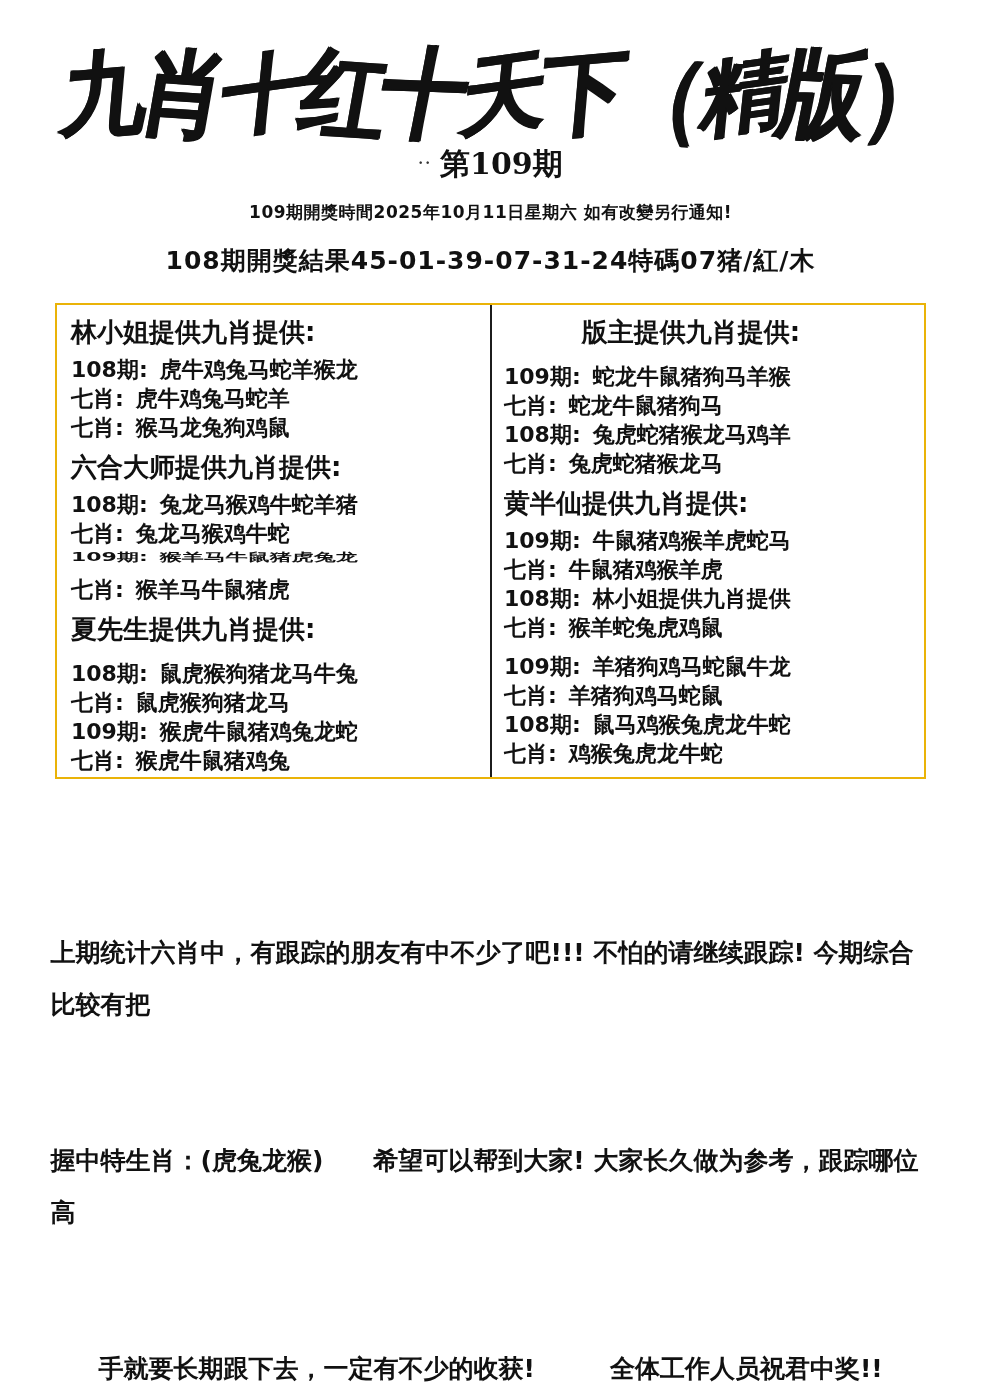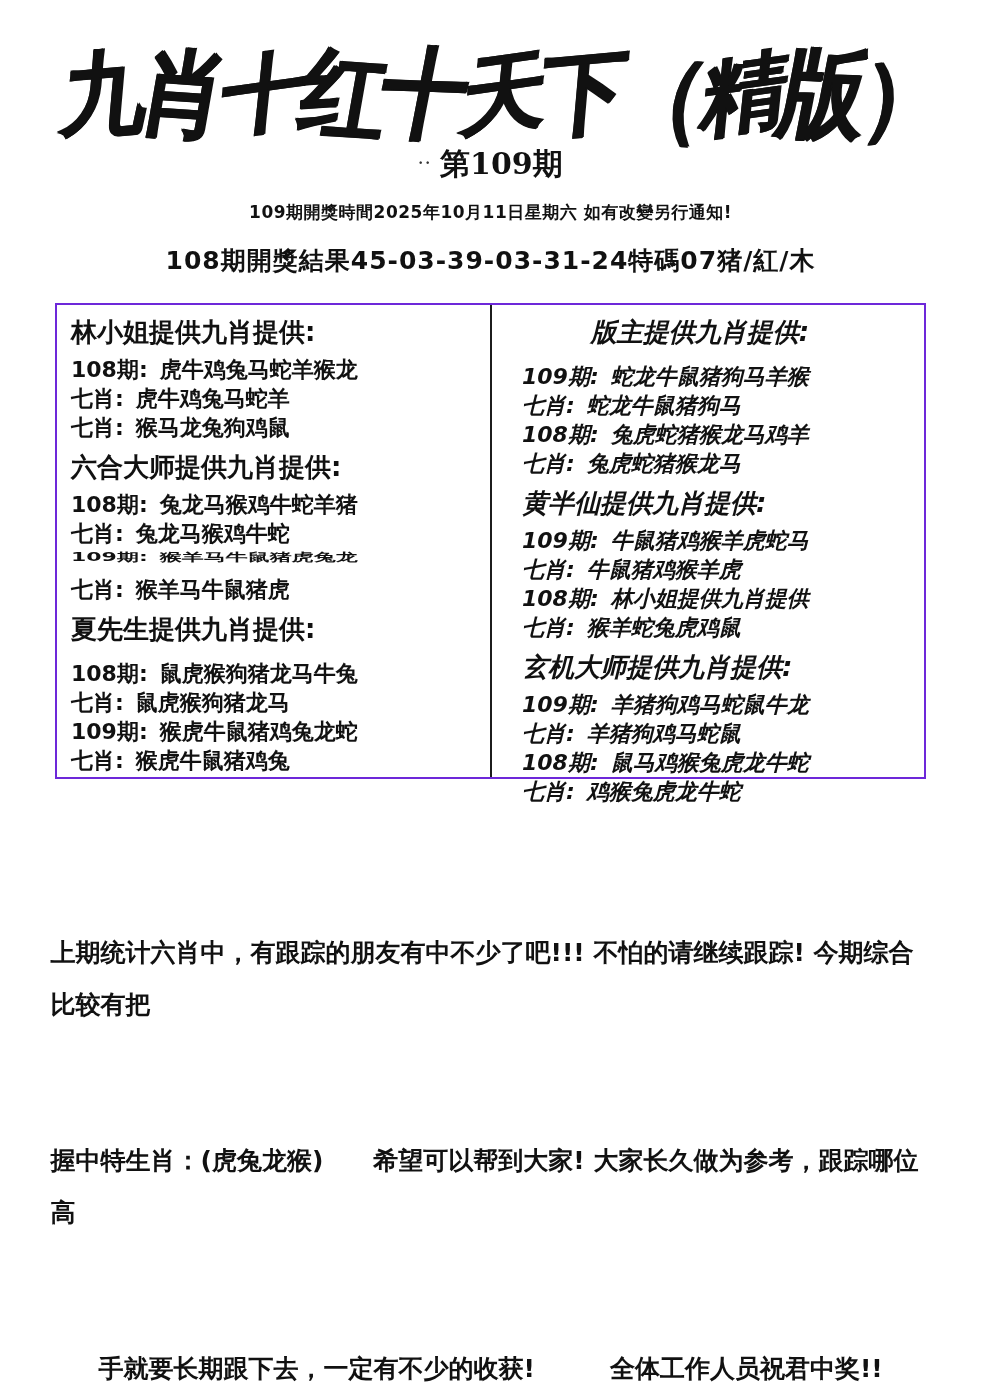--- a/index.html
+++ b/index.html
@@ -17,24 +17,24 @@
   .masthead .tchar:nth-child(5n){transform:rotate(2deg) skewX(-9deg) scaleY(1.15);}
 
   .issue-line{text-align:center;margin-top:6px;font-size:30px;font-weight:600;
     font-family:"DejaVu Serif","Liberation Serif",serif;}
   .issue-dots{font-size:14px;vertical-align:6px;letter-spacing:2px;margin-right:8px;color:#333;}
 
   .draw-info{ text-align:center;margin-top:16px;font-size:17px;font-weight:700;letter-spacing:0.5px;}
   .last-result{text-align:center;margin-top:20px;font-size:25px;font-weight:700;letter-spacing:1px;}
 
   
-  .board{width:871px;height:476px;margin:26px auto 0;border:2px solid #6d28d9;display:flex;box-sizing:border-box;}
+  .board{width:871px;height:476px;margin:26px auto 0;border:2px solid #eab308;display:flex;box-sizing:border-box;}
   .col{box-sizing:border-box;padding:10px 6px 4px 14px;}
   .col-left{width:433px;}
-  .col-right{flex:1;border-left:2px solid #1c1c1c;padding-left:30px;font-style:italic;}
+  .col-right{flex:1;border-left:2px solid #1c1c1c;padding-left:12px;}
   .section{margin-bottom:10px;}
   .section-title{font-size:26px;line-height:31px;font-weight:700;margin:2px 0 7px;}
   .section-title.center{text-align:center;padding-right:40px;}
   .section.spaced .section-title{margin-bottom:14px;}
   .row{font-size:22px;line-height:29px;font-weight:700;white-space:nowrap;}
   .row .row-label{margin-right:12px;}
   .row.degraded{transform:scaleY(0.52);transform-origin:50% 30%;filter:blur(0.4px);margin:-3px 0 1px;}
 
   
   .commentary{width:880px;margin:44px auto 0;font-size:25px;font-weight:600;line-height:52px;
@@ -47,21 +47,21 @@
 
 <div class="page">
 
   <div class="masthead"><span class="tchar">九</span><span class="tchar">肖</span><span class="tchar">十</span><span class="tchar">红</span><span class="tchar">十</span><span class="tchar">天</span><span class="tchar">下</span><span class="tchar">（</span><span class="tchar">精</span><span class="tchar">版</span><span class="tchar">）</span></div>
 
   <div class="issue-line">
     <span class="issue-dots">··</span><span>第109期</span>
   </div>
 
   <div class="draw-info">109期開獎時間2025年10月11日星期六 如有改變另行通知!</div>
-  <div class="last-result">108期開獎結果45-03-39-03-31-24特碼07猪/紅/木</div>
+  <div class="last-result">108期開獎結果45-01-39-07-31-24特碼07猪/紅/木</div>
 
   <div class="board">
 
     <div class="col col-left">
 
       <div class="section">
         <div class="section-title">林小姐提供九肖提供:</div>
         <div class="row"><span class="row-label">108期:</span><span class="row-value">虎牛鸡兔马蛇羊猴龙</span></div>
         <div class="row"><span class="row-label">七肖:</span><span class="row-value">虎牛鸡兔马蛇羊</span></div>
         <div class="row"><span class="row-label">七肖:</span><span class="row-value">猴马龙兔狗鸡鼠</span></div>
@@ -97,21 +97,20 @@
 
       <div class="section">
         <div class="section-title">黄半仙提供九肖提供:</div>
         <div class="row"><span class="row-label">109期:</span><span class="row-value">牛鼠猪鸡猴羊虎蛇马</span></div>
         <div class="row"><span class="row-label">七肖:</span><span class="row-value">牛鼠猪鸡猴羊虎</span></div>
         <div class="row"><span class="row-label">108期:</span><span class="row-value">林小姐提供九肖提供</span></div>
         <div class="row"><span class="row-label">七肖:</span><span class="row-value">猴羊蛇兔虎鸡鼠</span></div>
       </div>
 
       <div class="section">
-        <div class="section-title">玄机大师提供九肖提供:</div>
         <div class="row"><span class="row-label">109期:</span><span class="row-value">羊猪狗鸡马蛇鼠牛龙</span></div>
         <div class="row"><span class="row-label">七肖:</span><span class="row-value">羊猪狗鸡马蛇鼠</span></div>
         <div class="row"><span class="row-label">108期:</span><span class="row-value">鼠马鸡猴兔虎龙牛蛇</span></div>
         <div class="row"><span class="row-label">七肖:</span><span class="row-value">鸡猴兔虎龙牛蛇</span></div>
       </div>
 
     </div>
   </div>
 
   <div class="commentary">

